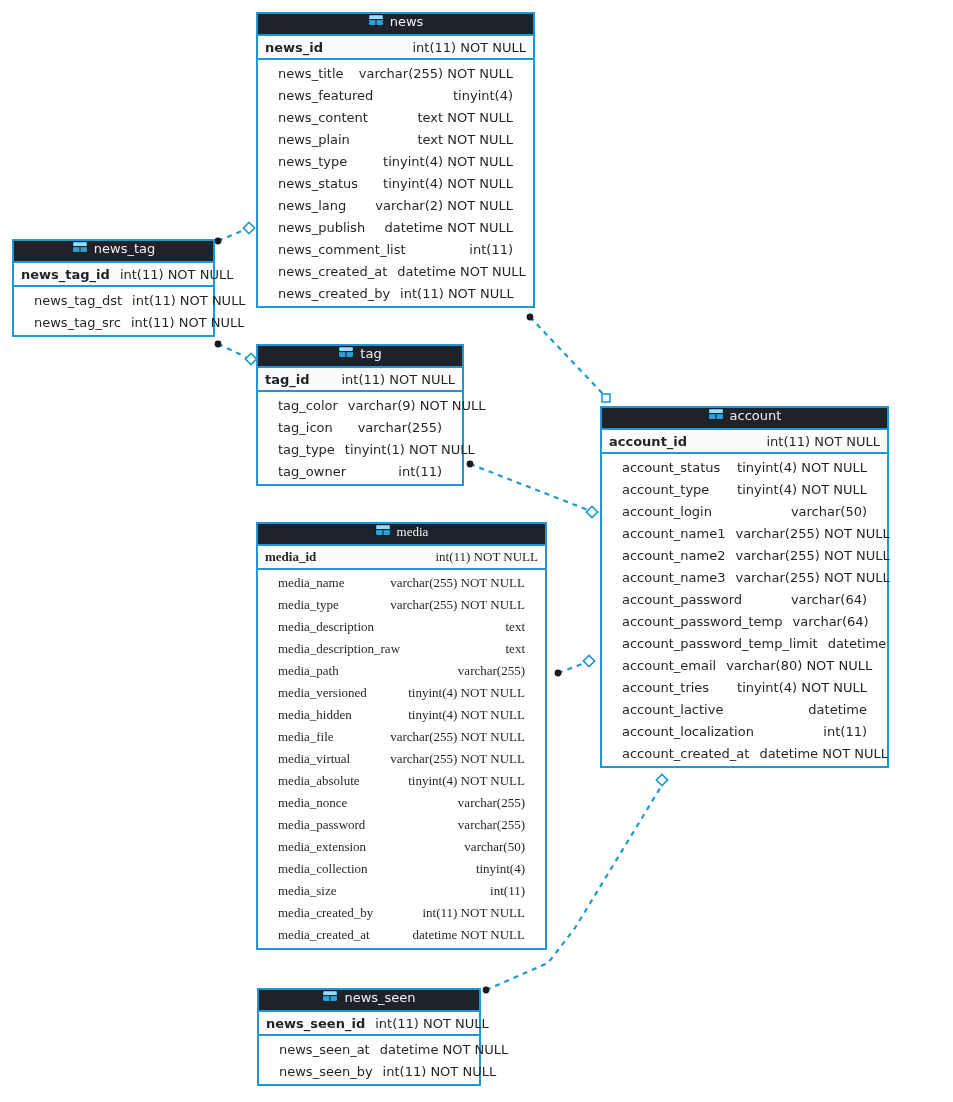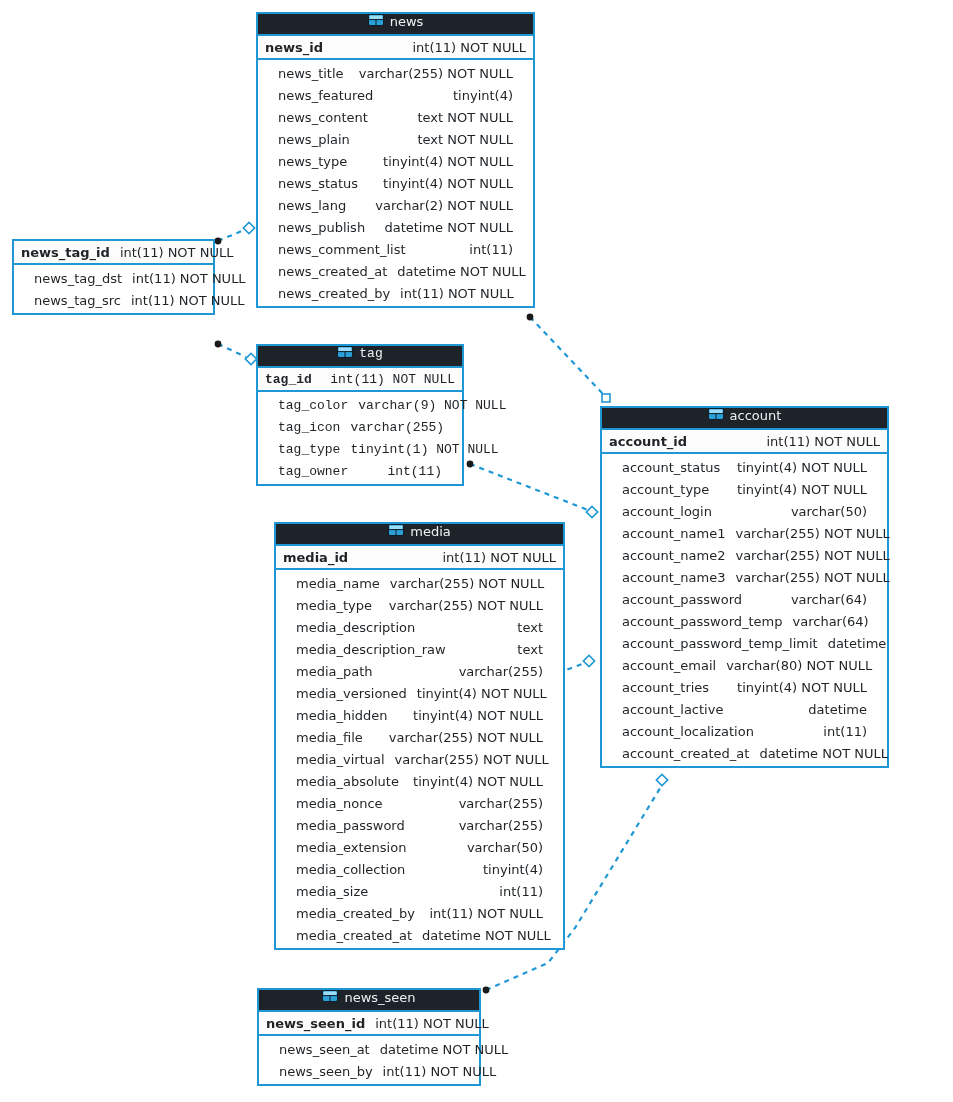--- a/index.html
+++ b/index.html
@@ -113,36 +113,47 @@
           <span class="fname">news_created_at</span>
           <span class="ftype">datetime NOT NULL</span>
         </div>
         <div class="row ">
           <span class="fname">news_created_by</span>
           <span class="ftype">int(11) NOT NULL</span>
         </div>
       </div>
     </div>
     <div class="table" style="left: 12px; top: 239px; width: 203px;">
+      <div class="thead">
+        <span class="ticon">
+          <svg width="16" height="12" viewBox="0 0 16 12">
+            <rect x="0.5" y="0.5" width="15" height="11" rx="1.8" fill="#2b9fd8" stroke="#0d1d28"></rect>
+            <rect x="1.5" y="1.5" width="13" height="3.6" fill="#9adcf8"></rect>
+            <line x1="1" y1="5.6" x2="15" y2="5.6" stroke="#0d1d28" stroke-width="1"></line>
+            <line x1="8" y1="5.6" x2="8" y2="11" stroke="#0d1d28" stroke-width="1"></line>
+          </svg>
+        </span>
+        <span class="ttitle">news_tag</span>
+      </div>
       <div class="row pk">
         <span class="fname">news_tag_id</span>
         <span class="ftype">int(11) NOT NULL</span>
       </div>
       <div class="tbody">
         <div class="row ">
           <span class="fname">news_tag_dst</span>
           <span class="ftype">int(11) NOT NULL</span>
         </div>
         <div class="row ">
           <span class="fname">news_tag_src</span>
           <span class="ftype">int(11) NOT NULL</span>
         </div>
       </div>
     </div>
-    <div class="table" style="left: 256px; top: 344px; width: 208px; font-family: Liberation Mono, monospace;">
+    <div class="table" style="left: 256px; top: 344px; width: 208px;">
       <div class="thead">
         <span class="ticon">
           <svg width="16" height="12" viewBox="0 0 16 12">
             <rect x="0.5" y="0.5" width="15" height="11" rx="1.8" fill="#2b9fd8" stroke="#0d1d28"></rect>
             <rect x="1.5" y="1.5" width="13" height="3.6" fill="#9adcf8"></rect>
             <line x1="1" y1="5.6" x2="15" y2="5.6" stroke="#0d1d28" stroke-width="1"></line>
             <line x1="8" y1="5.6" x2="8" y2="11" stroke="#0d1d28" stroke-width="1"></line>
           </svg>
         </span>
         <span class="ttitle">tag</span>
@@ -163,21 +174,21 @@
         <div class="row ">
           <span class="fname">tag_type</span>
           <span class="ftype">tinyint(1) NOT NULL</span>
         </div>
         <div class="row ">
           <span class="fname">tag_owner</span>
           <span class="ftype">int(11)</span>
         </div>
       </div>
     </div>
-    <div class="table" style="left: 274px; top: 522px; width: 291px;">
+    <div class="table" style="left: 256px; top: 522px; width: 291px; font-family: Liberation Serif, serif;">
       <div class="thead">
         <span class="ticon">
           <svg width="16" height="12" viewBox="0 0 16 12">
             <rect x="0.5" y="0.5" width="15" height="11" rx="1.8" fill="#2b9fd8" stroke="#0d1d28"></rect>
             <rect x="1.5" y="1.5" width="13" height="3.6" fill="#9adcf8"></rect>
             <line x1="1" y1="5.6" x2="15" y2="5.6" stroke="#0d1d28" stroke-width="1"></line>
             <line x1="8" y1="5.6" x2="8" y2="11" stroke="#0d1d28" stroke-width="1"></line>
           </svg>
         </span>
         <span class="ttitle">media</span>

